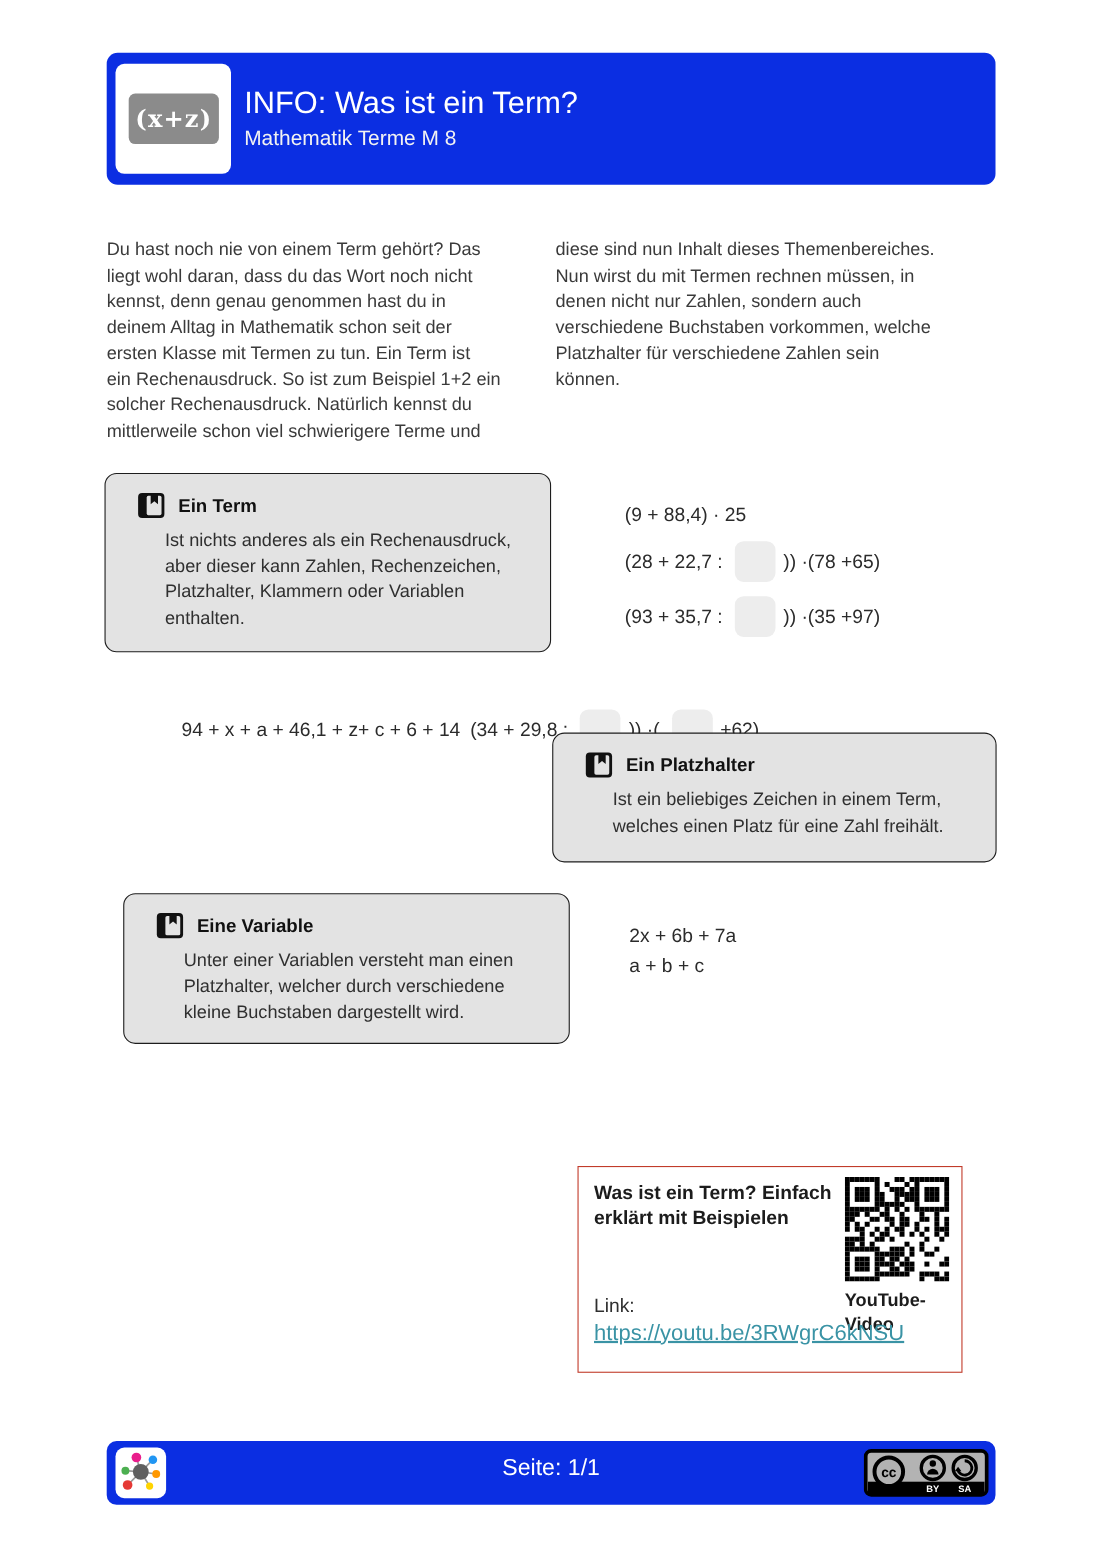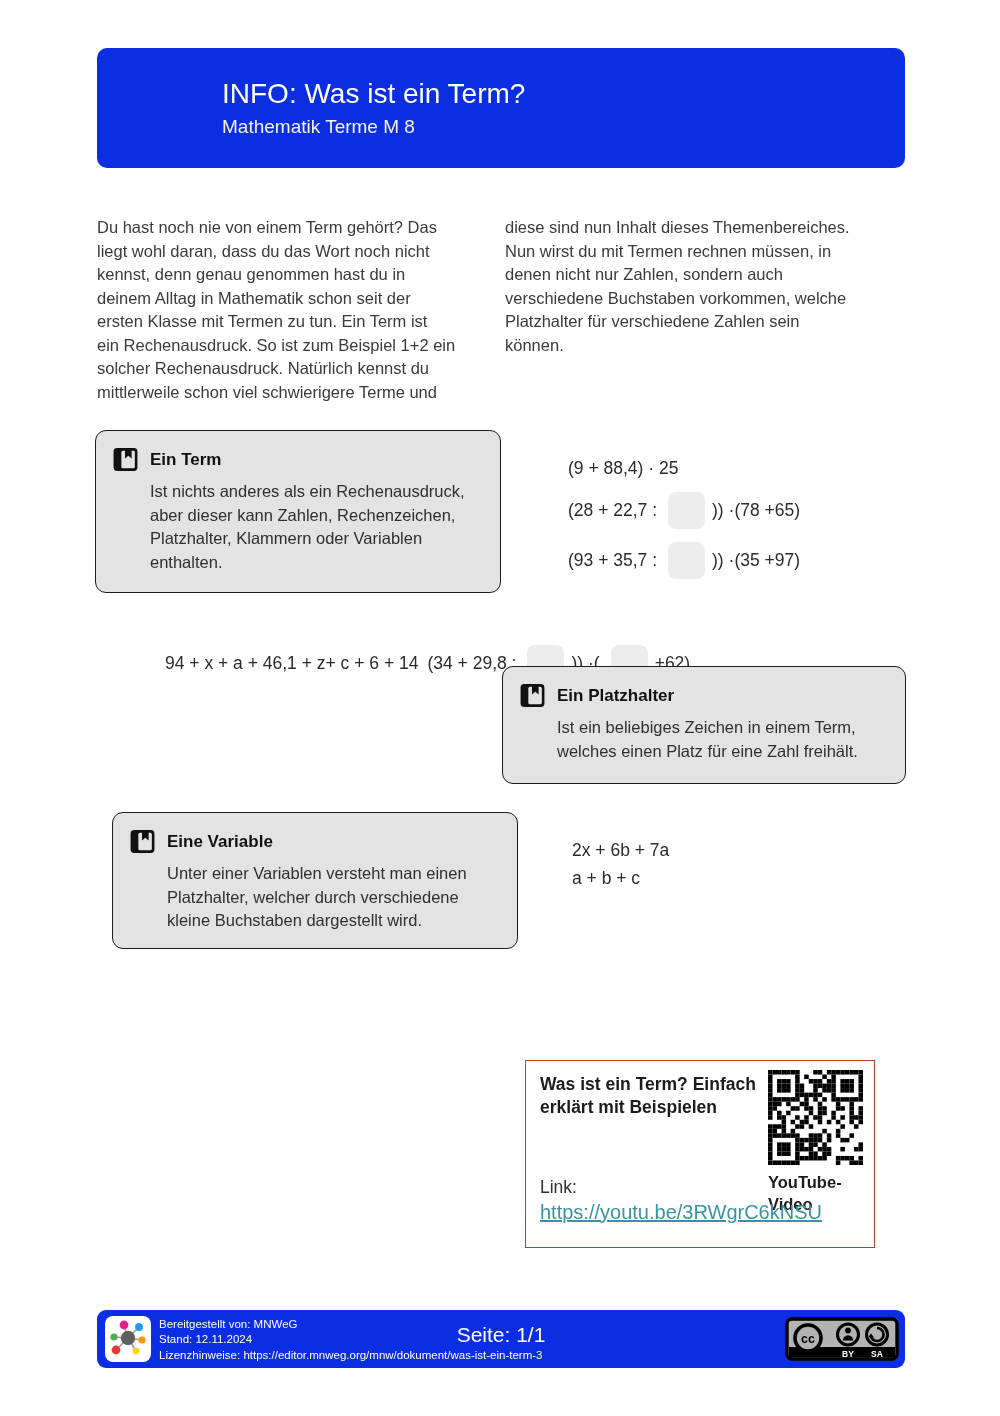--- a/index.html
+++ b/index.html
@@ -41,21 +41,21 @@
   .intro { font-size: 16.5px; line-height: 23.5px; color: #3a3a3a; white-space: pre-line; }
   .intro-left  { left: 97px;  top: 216px; width: 400px; }
   .intro-right { left: 505px; top: 216px; width: 400px; }
 
   
   .infobox {
     background: #e3e3e3; border: 1.4px solid #1d1d1d; border-radius: 11px;
   }
   .infobox-head {
     display: flex; align-items: center; gap: 11px;
-    padding: 15px 18px 0 16px;
+    padding: 15px 18px 0 28px;
   }
   .infobox-title { font-weight: 700; font-size: 17px; color: #111; }
   .book-icon { width: 27px; height: 27px; flex: 0 0 auto; }
   .infobox-body {
     padding: 7px 16px 0 54px; font-size: 16.5px; line-height: 23.5px;
     color: #2f2f2f; white-space: pre-line;
   }
   .box-term        { left: 95px;  top: 430px; width: 406px; height: 163px; }
   .box-platzhalter { left: 502px; top: 666px; width: 404px; height: 118px; }
   .box-variable    { left: 112px;  top: 812px; width: 406px; height: 137px; }
@@ -110,20 +110,25 @@
   .footer-page {
     position: absolute; left: 50%; transform: translateX(-50%); top: 13px;
     color: #ffffff; font-size: 21px; text-align: center;
   }
   .cc-plate { position: absolute; right: 6px; top: 7px; width: 114px; height: 44px; }
 </style>
 </head>
 <body>
 
 <div class="abs header">
+  <div class="header-logo-box">
+    <div class="header-logo-inner">
+      <span>(x+z)</span>
+    </div>
+  </div>
   <div class="header-title">INFO: Was ist ein Term?</div>
   <div class="header-subtitle">Mathematik Terme M 8</div>
 </div>
 
 <div class="abs intro intro-left">Du hast noch nie von einem Term gehört? Das
 liegt wohl daran, dass du das Wort noch nicht
 kennst, denn genau genommen hast du in
 deinem Alltag in Mathematik schon seit der
 ersten Klasse mit Termen zu tun. Ein Term ist
 ein Rechenausdruck. So ist zum Beispiel 1+2  ein
@@ -477,25 +482,20 @@
       </g>
       <circle cx="19" cy="9" r="4.4" fill="#e91e8c"></circle>
       <circle cx="34" cy="11" r="3.9" fill="#2196f3"></circle>
       <circle cx="9" cy="21" r="3.6" fill="#4caf50"></circle>
       <circle cx="37" cy="24" r="3.6" fill="#ff9800"></circle>
       <circle cx="31" cy="35" r="3.3" fill="#ffd400"></circle>
       <circle cx="11" cy="34" r="4.4" fill="#e53935"></circle>
       <circle cx="23" cy="22" r="7.2" fill="#5f5f5f"></circle>
     </svg>
   </div>
-  <div class="footer-texts">
-    <div>Bereitgestellt von: MNWeG</div>
-    <div>Stand: 12.11.2024</div>
-    <div>Lizenzhinweise: https://editor.mnweg.org/mnw/dokument/was-ist-ein-term-3</div>
-  </div>
   <div class="footer-page">Seite: 1/1</div>
   <svg class="cc-plate" viewBox="0 0 114 44">
     <rect x="2" y="2" width="110" height="40" rx="5" fill="#b3b3b3" stroke="#000" stroke-width="3.4"></rect>
     <rect x="4" y="30" width="106" height="10.5" fill="#000"></rect>
 
     <circle cx="23" cy="21" r="13" fill="#b3b3b3" stroke="#000" stroke-width="3.6"></circle>
     <text x="23" y="26" text-anchor="middle" font-size="12.5" font-weight="bold" fill="#000" font-family="Liberation Sans, sans-serif">cc</text>
 
     <circle cx="63" cy="17.5" r="10.5" fill="#b3b3b3" stroke="#000" stroke-width="3"></circle>
     <circle cx="63" cy="13.5" r="2.9" fill="#000"></circle>

